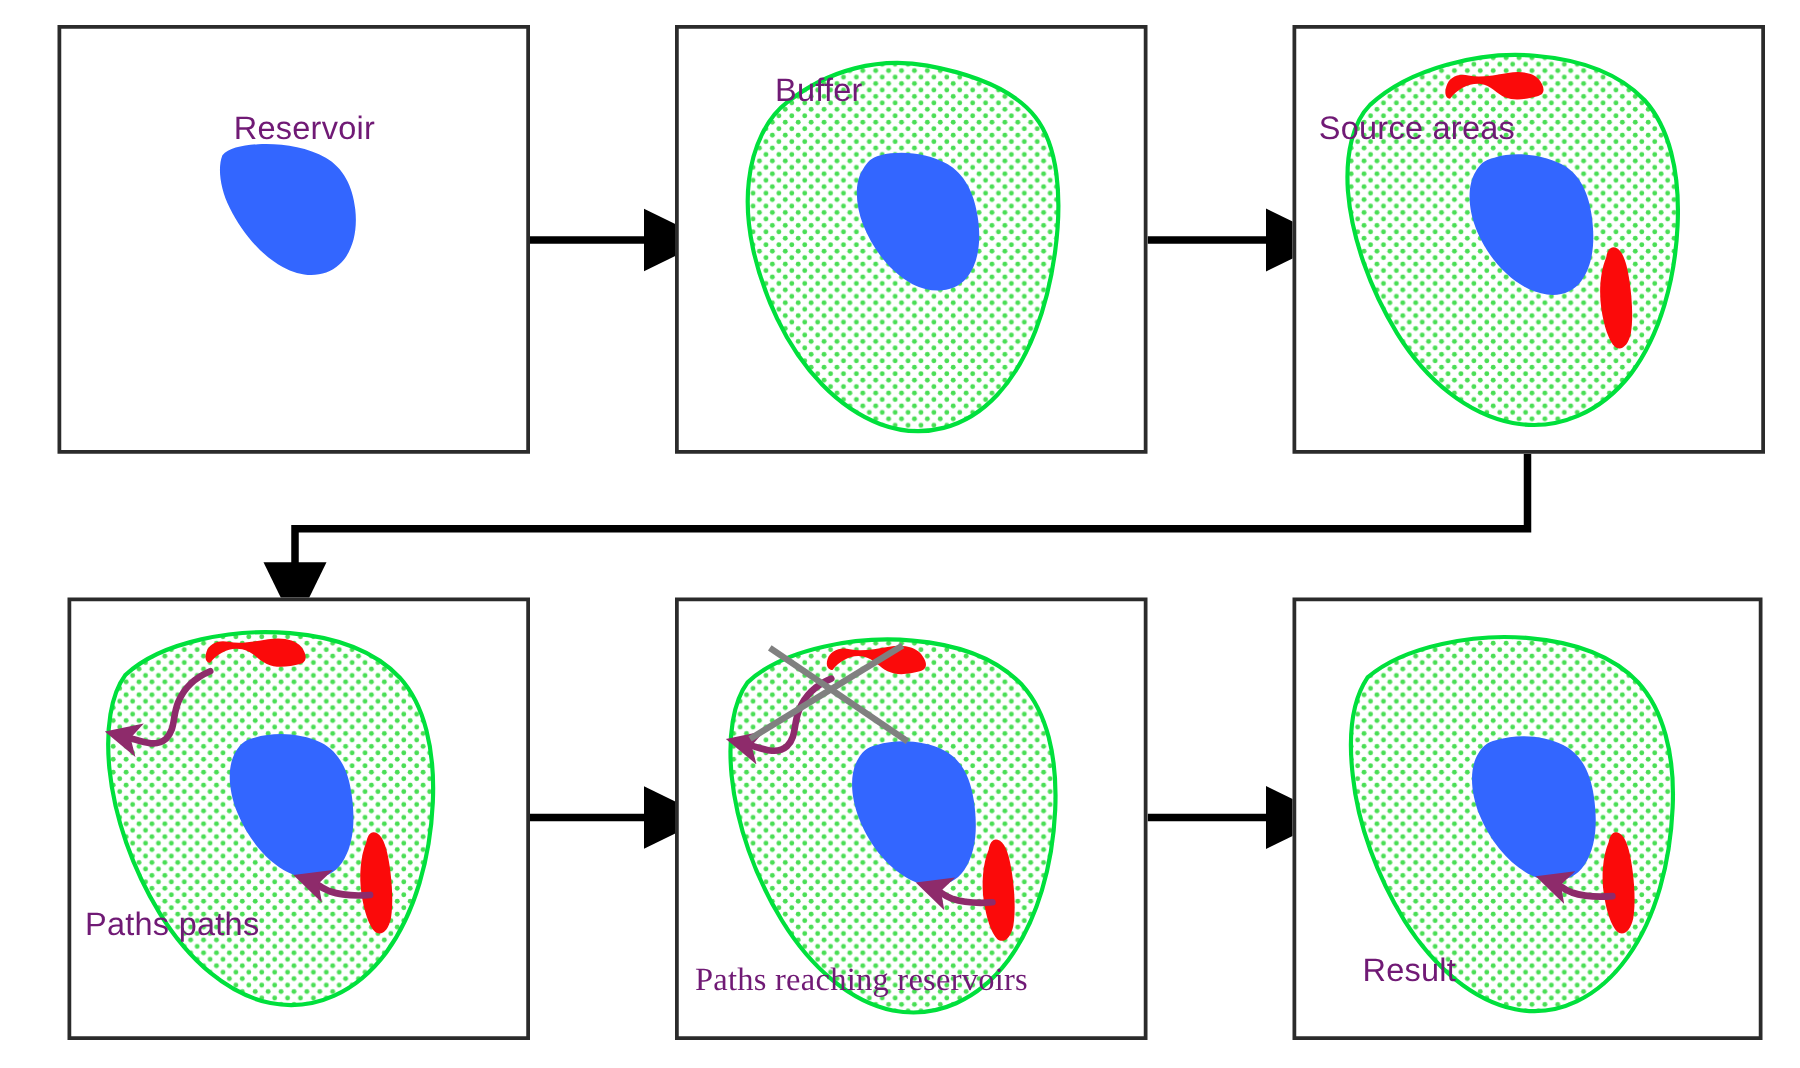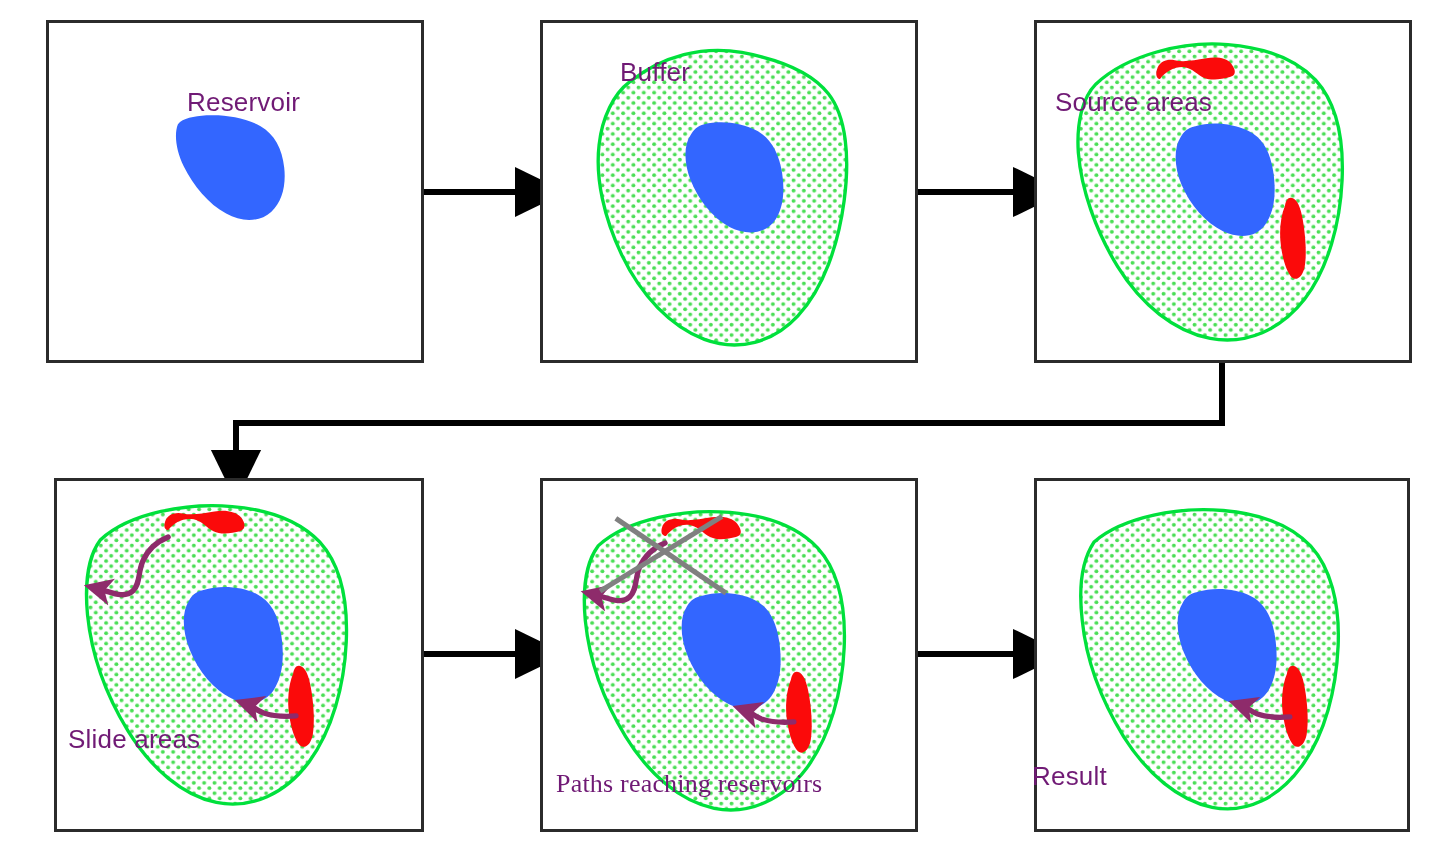--- a/index.html
+++ b/index.html
@@ -140,21 +140,21 @@
                C167,55 178,53 186,51 C193,49 191,42 187,37
                C182,31 171,29 160,31 C148,33 137,35 128,33
                C119,31 112,35 110,41 C108,47 110,50 113,50 Z" fill="#fb0a0a"></path>
       <path d="M240,196 C235,208 234,224 236,238 C238,252 242,264 247,269
                C252,273 258,268 260,258 C262,246 261,230 259,216
                C257,202 254,192 249,189 C244,186 241,190 240,196 Z" fill="#fb0a0a"></path>
       <path d="M113,57 C101,62 92,70 87,82 C82,94 85,104 77,112 C68,120 55,113 43,110" fill="none" stroke="#8e2b6b" stroke-width="5.4" stroke-linecap="round" marker-end="url(#pArrow4)"></path>
       <path d="M243,239 C231,240 219,239 210,236 C202,233 199,229 196,228" fill="none" stroke="#8e2b6b" stroke-width="5.4" stroke-linecap="round" marker-end="url(#pArrow4)"></path>
     </svg>
   </div>
-  <div class="panel-label" style="left:68px;top:725px;">Slide areas</div>
+  <div class="panel-label" style="left:68px;top:725px;">Paths paths</div>
 
   <div class="panel" style="left:540px;top:478px;width:378px;height:354px;">
     <svg class="panel-svg" viewBox="0 0 378 354" preserveAspectRatio="none">
       <defs>
         <pattern id="dotsP5" width="10.5" height="10.5" patternUnits="userSpaceOnUse">
           <rect width="10.5" height="10.5" fill="#ffffff"></rect>
           <circle cx="2.6" cy="2.6" r="2.0" fill="#4ade55"></circle>
           <circle cx="7.9" cy="7.9" r="2.0" fill="#4ade55"></circle>
         </pattern>
       </defs>
@@ -205,15 +205,15 @@
       <path d="M148,124 C141,135 141,154 149,174 C158,196 173,214 191,223
                C208,231 225,228 234,215 C244,200 245,180 242,159
                C239,138 231,124 217,117 C201,109 179,108 163,113
                C154,115 151,119 148,124 Z" fill="#3366ff"></path>
       <path d="M254,196 C249,208 248,224 250,238 C252,252 256,264 261,269
                C266,273 272,268 274,258 C276,246 275,230 273,216
                C271,202 268,192 263,189 C258,186 255,190 254,196 Z" fill="#fb0a0a"></path>
       <path d="M257,240 C245,241 233,240 224,237 C216,234 213,230 210,229" fill="none" stroke="#8e2b6b" stroke-width="5.4" stroke-linecap="round" marker-end="url(#pArrow6)"></path>
     </svg>
   </div>
-  <div class="panel-label" style="left:1032px;top:762px;">Result</div>
+  <div class="panel-label" style="left:1090px;top:762px;">Result</div>
 
 </div>
 
 </body></html>

